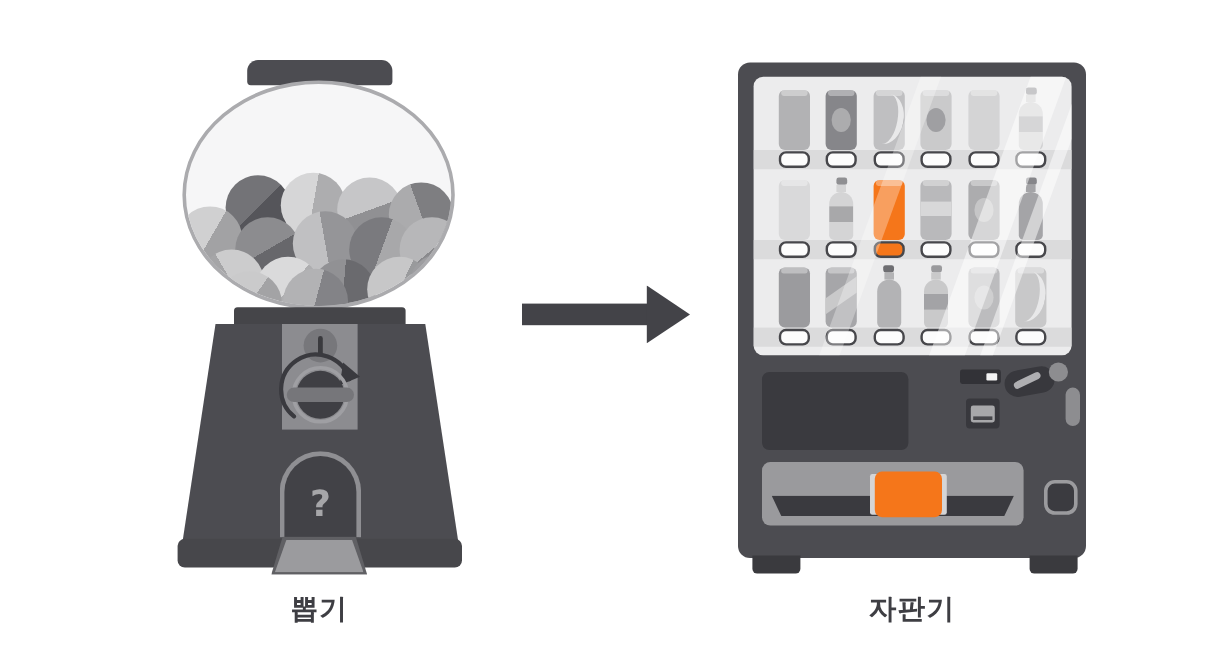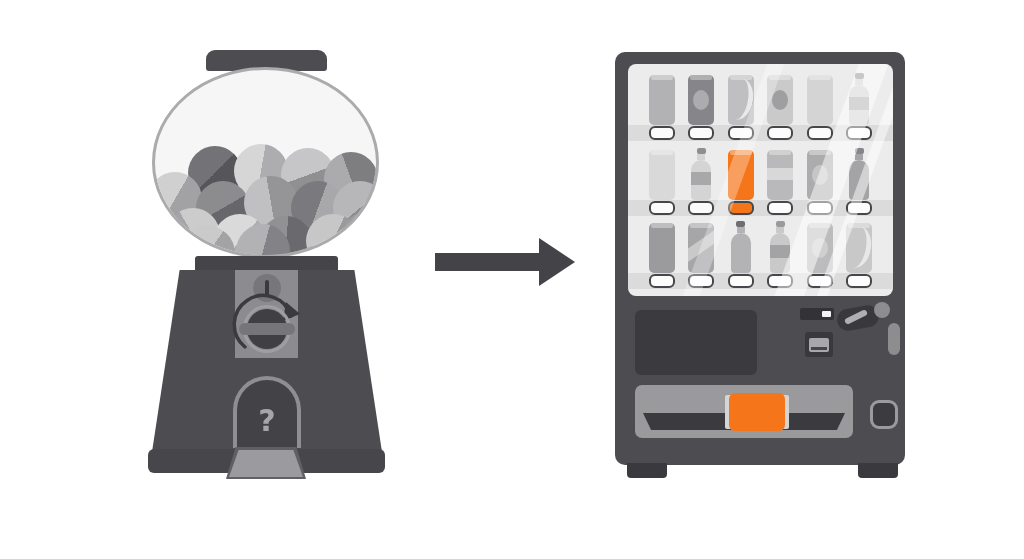--- a/index.html
+++ b/index.html
@@ -349,13 +349,15 @@
           <div class="capR"></div>
           <div class="mid"></div>
         </div>
       </div>
       <div class="v-pushbtn"></div>
       <div class="v-foot l"></div>
       <div class="v-foot r"></div>
     </div>
   </section>
 
+  <div class="cap-label left">뽑기</div>
+  <div class="cap-label right">자판기</div>
 </div>
 
 </body></html>

